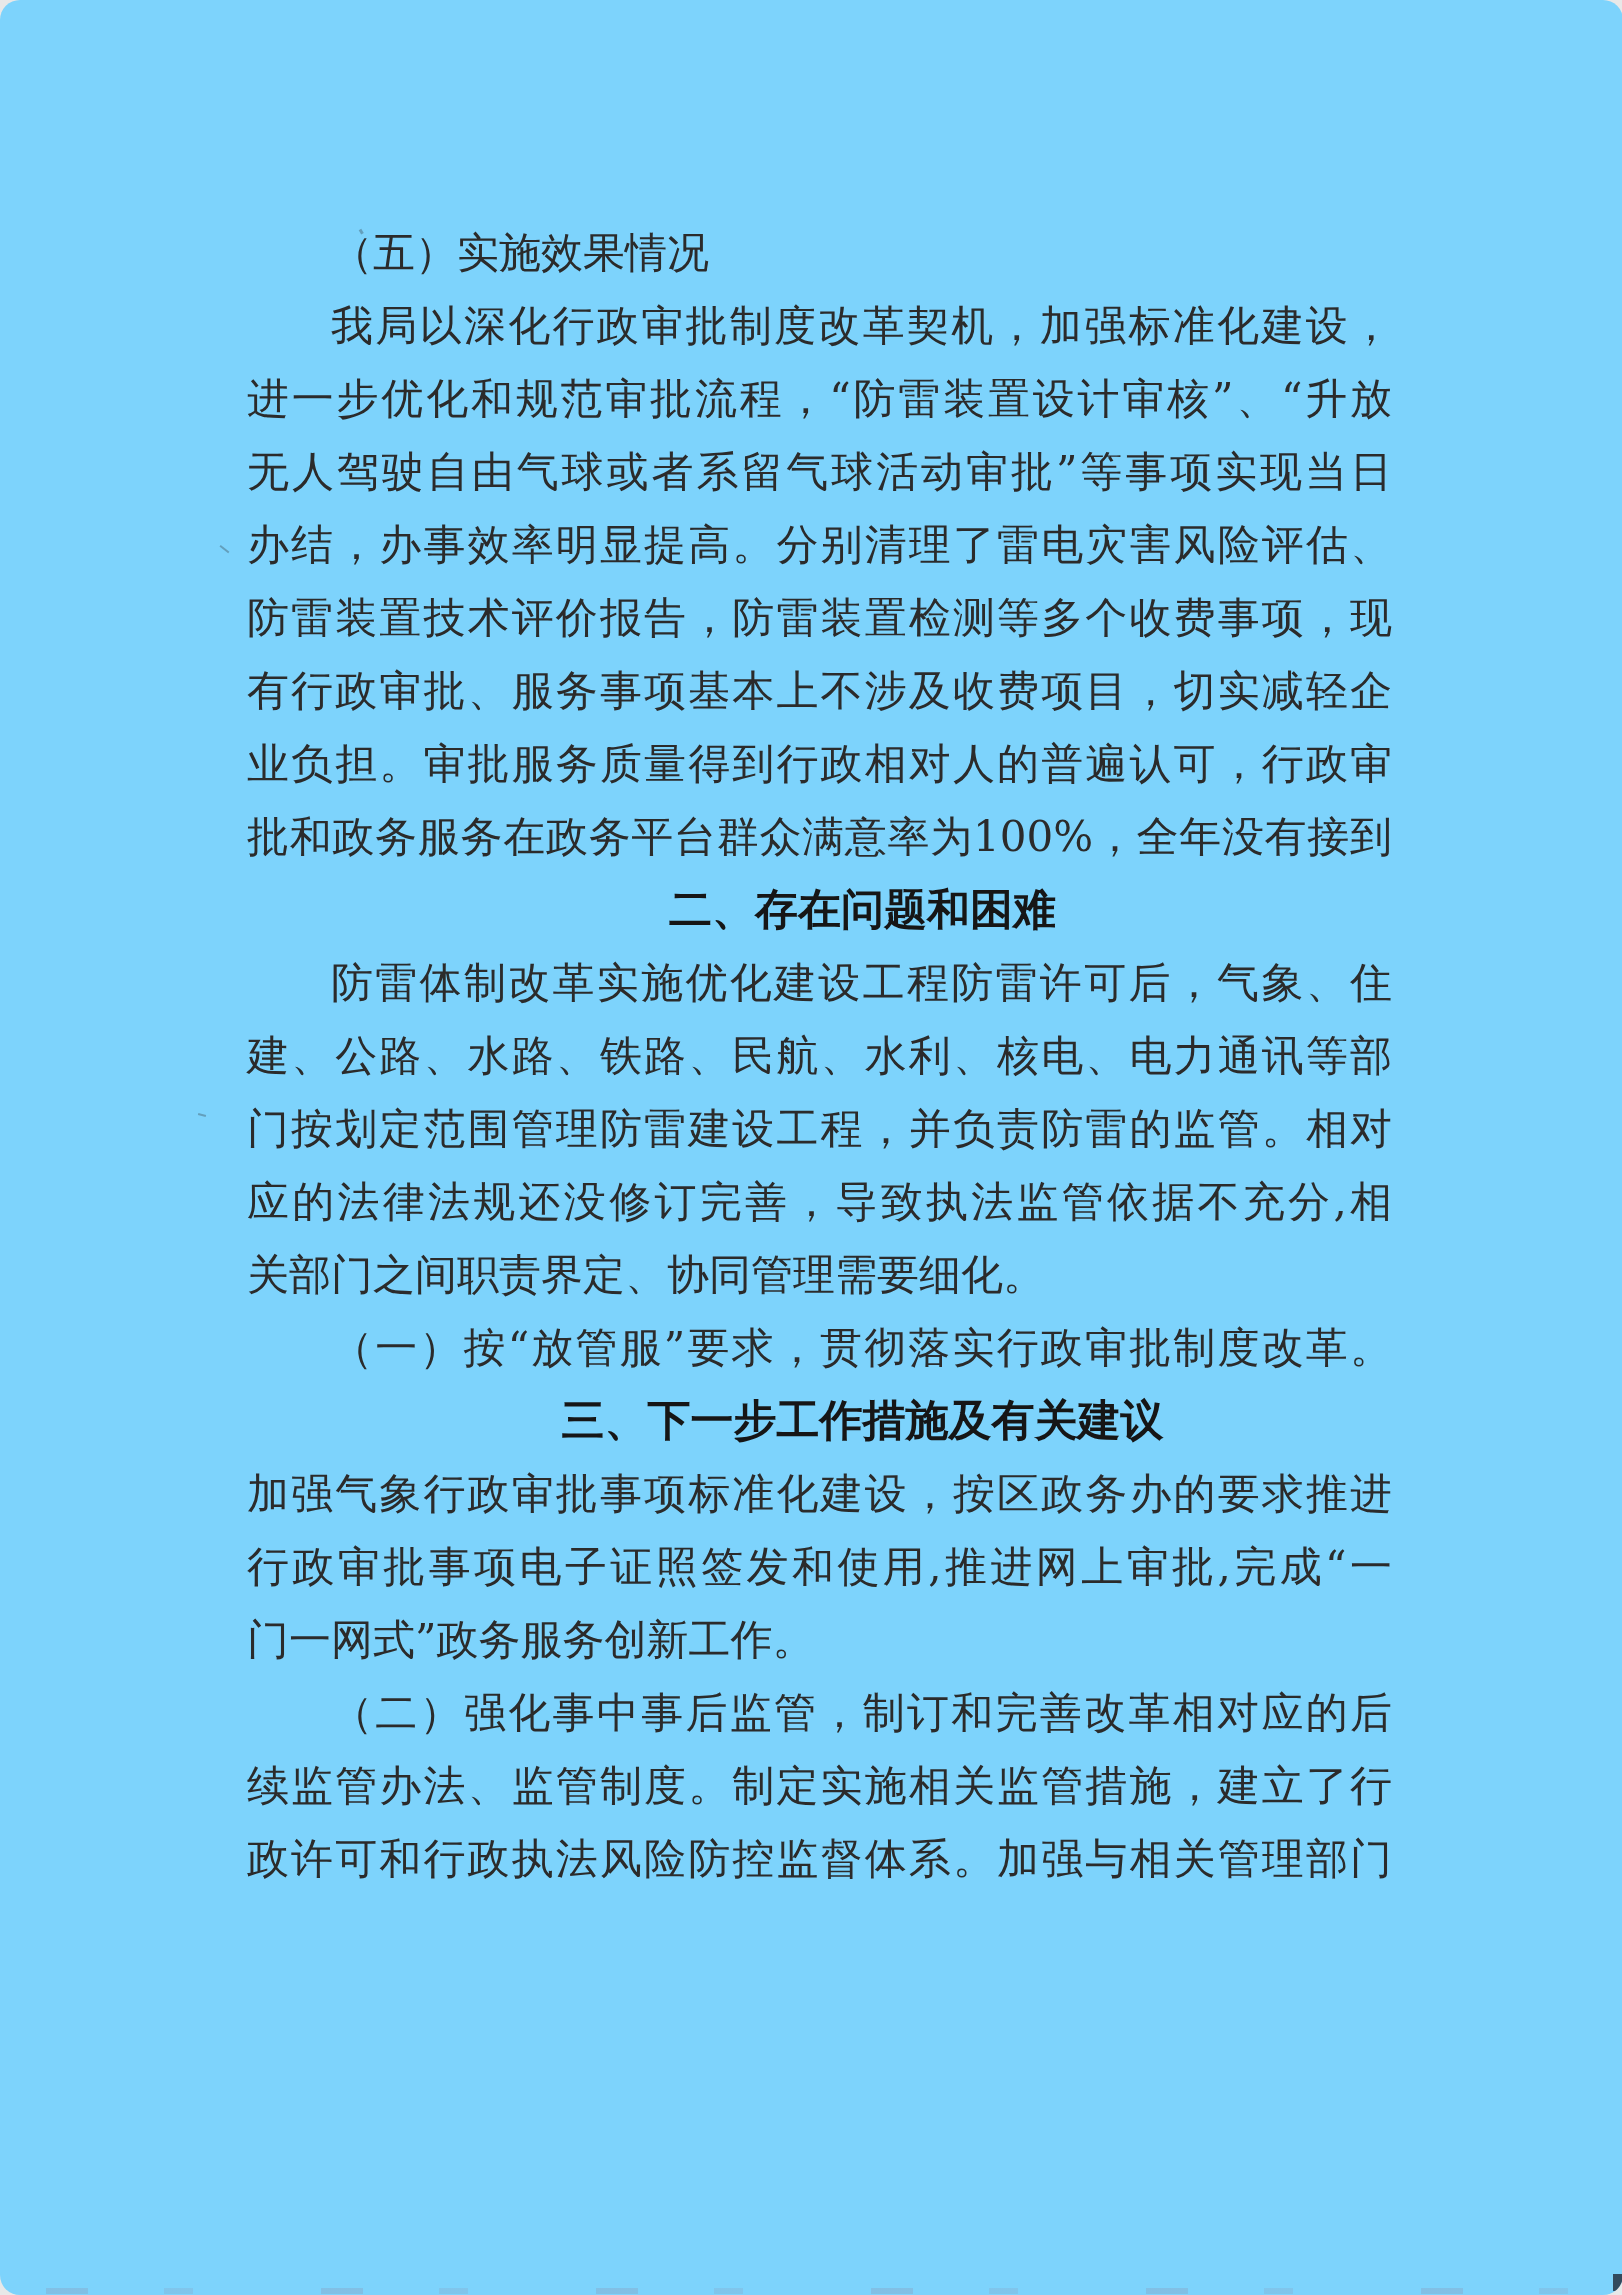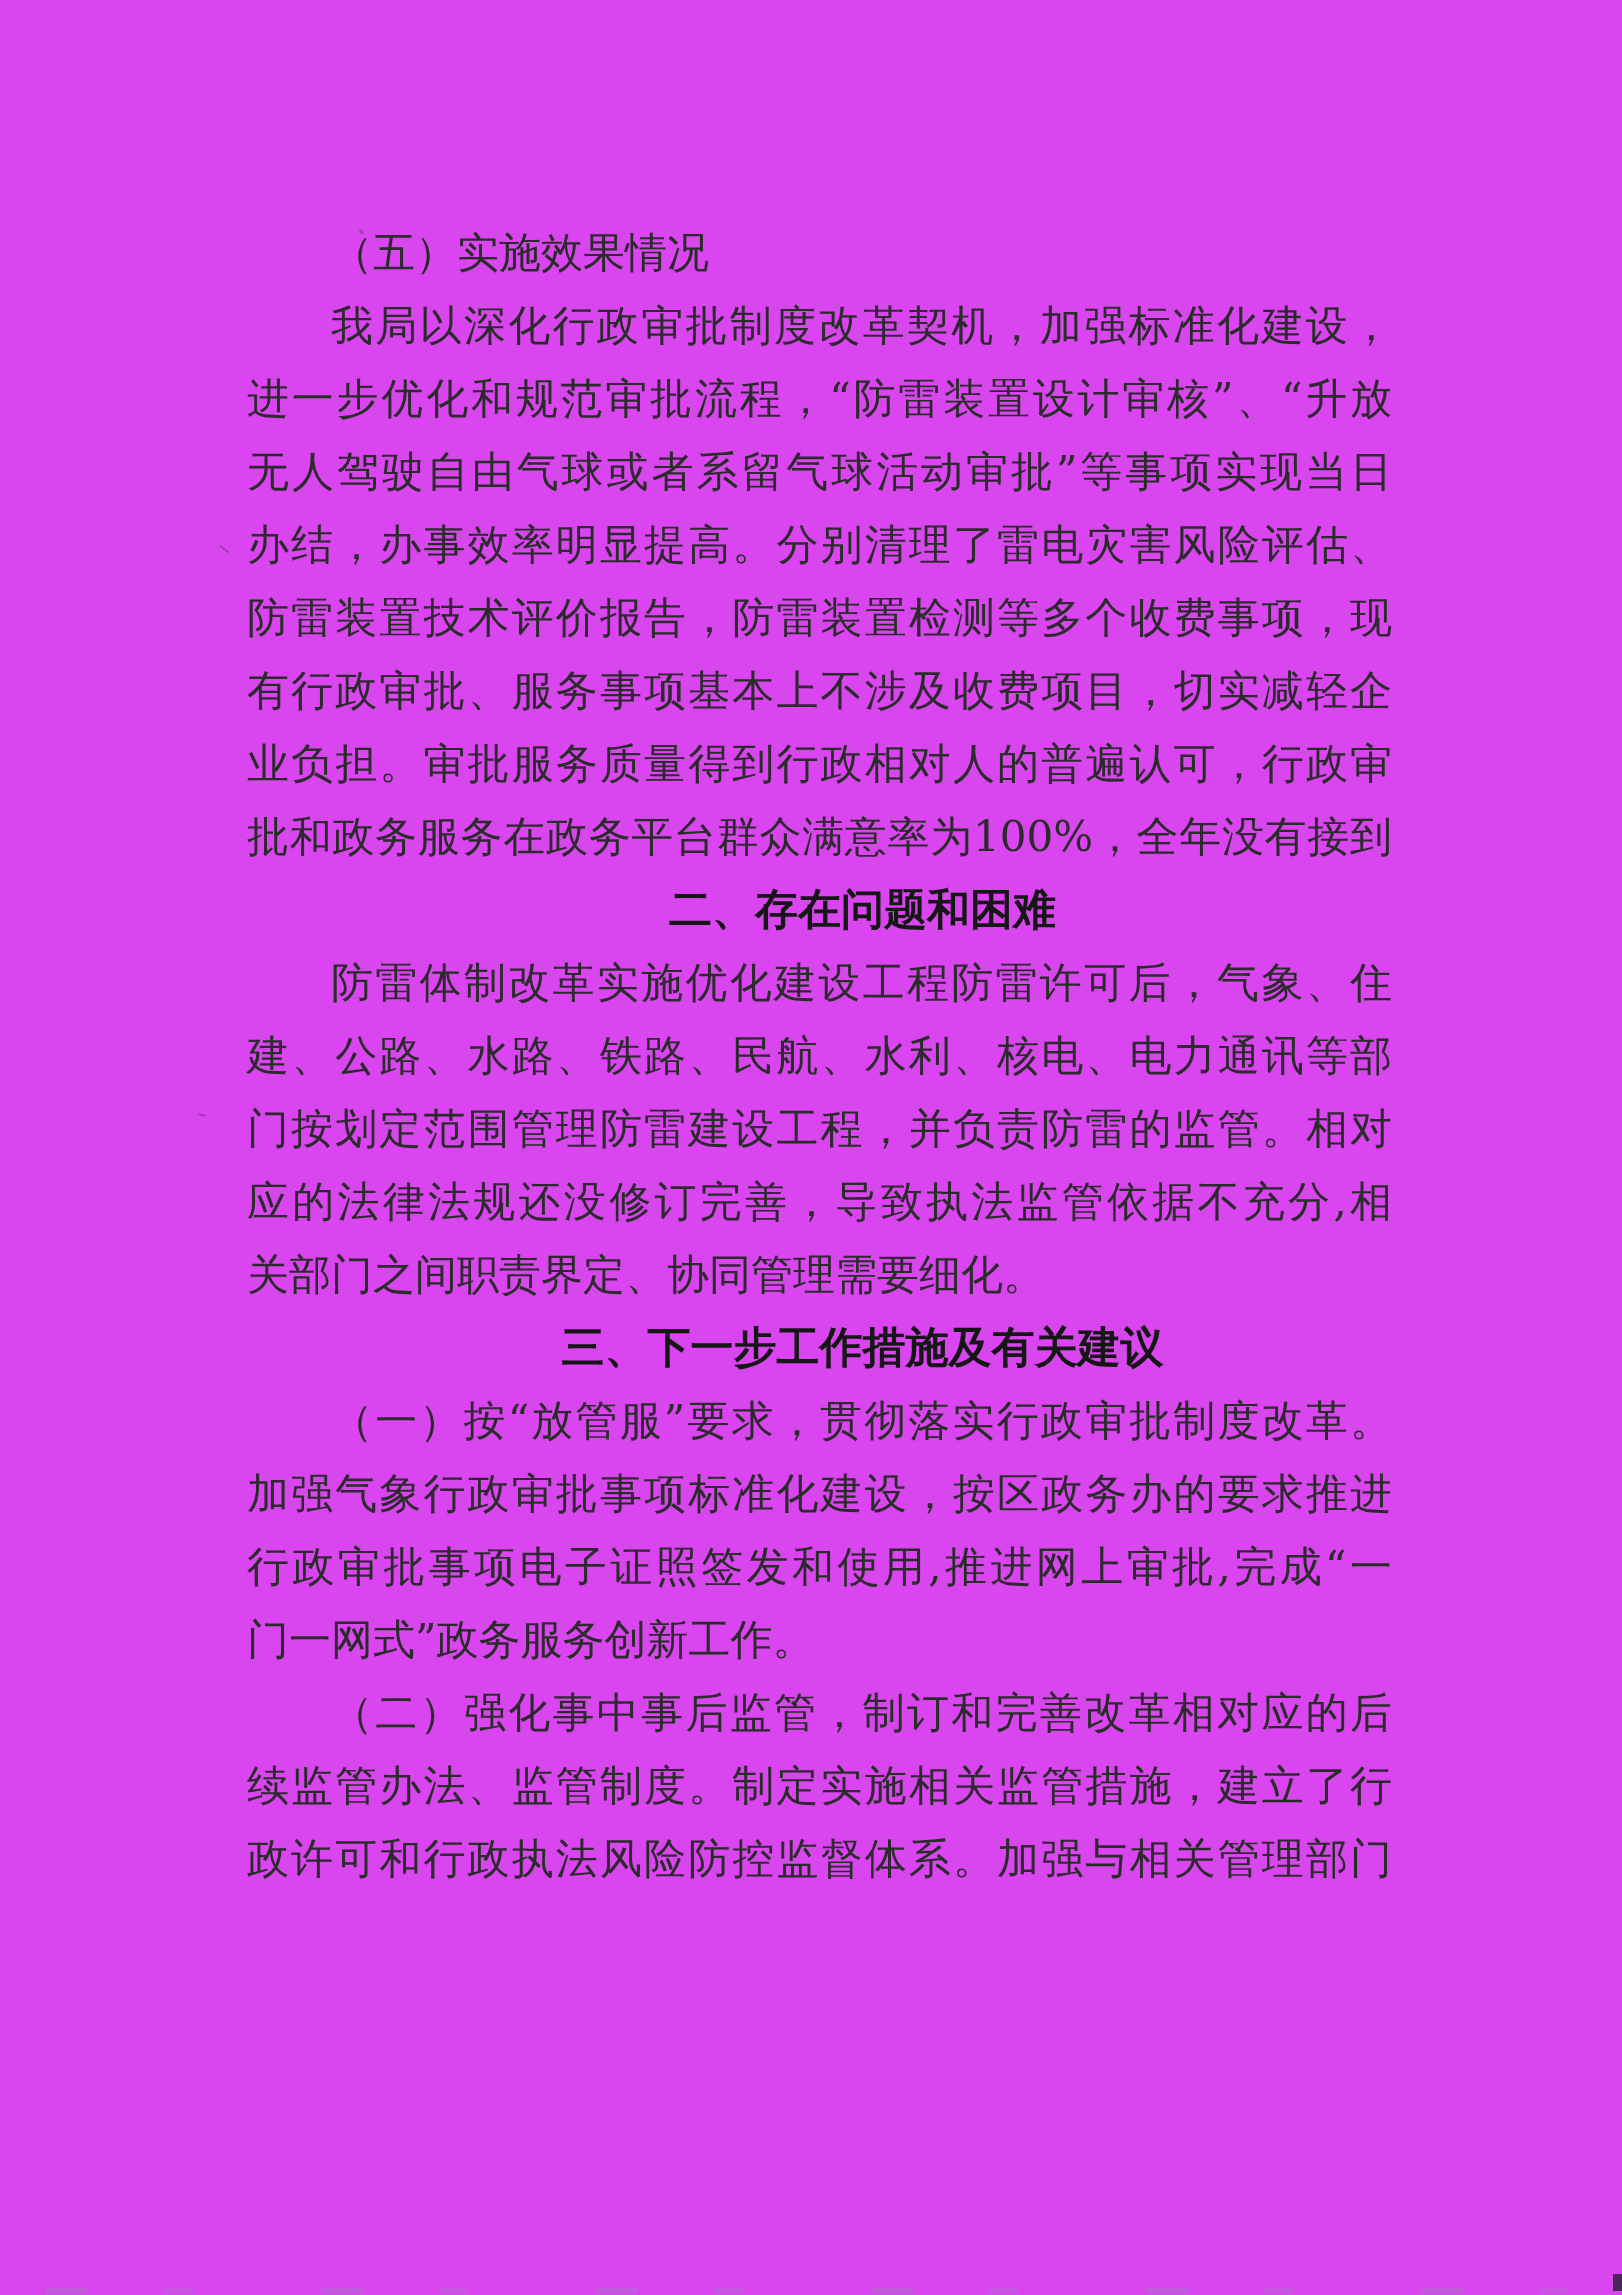--- a/index.html
+++ b/index.html
@@ -4,23 +4,24 @@
 <style>
   html, body {
     margin: 0;
     padding: 0;
     background: #e8e8e8;
   }
   .page {
     position: relative;
     width: 1623px;
     height: 2295px;
-    background: #d946ef;
+    background: #7dd3fc;
     overflow: hidden;
     font-family: "DejaVu Serif", serif;
+    border-radius: 20px;
   }
   .text-block {
     position: absolute;
     left: 247px;
     top: 216px;
     width: 1145px;
   }
   .line {
     height: 73px;
     line-height: 73px;
@@ -88,22 +89,22 @@
       <div class="line justify">防雷装置技术评价报告，防雷装置检测等多个收费事项，现</div>
       <div class="line justify">有行政审批、服务事项基本上不涉及收费项目，切实减轻企</div>
       <div class="line justify">业负担。审批服务质量得到行政相对人的普遍认可，行政审</div>
       <div class="line justify">批和政务服务在政务平台群众满意率为100%，全年没有接到</div>
       <div class="line heading indent">二、存在问题和困难</div>
       <div class="line indent justify">防雷体制改革实施优化建设工程防雷许可后，气象、住</div>
       <div class="line justify">建、公路、水路、铁路、民航、水利、核电、电力通讯等部</div>
       <div class="line justify">门按划定范围管理防雷建设工程，并负责防雷的监管。相对</div>
       <div class="line justify">应的法律法规还没修订完善，导致执法监管依据不充分,相</div>
       <div class="line">关部门之间职责界定、协同管理需要细化。</div>
+      <div class="line indent justify">（一）按“放管服”要求，贯彻落实行政审批制度改革。</div>
       <div class="line heading indent">三、下一步工作措施及有关建议</div>
-      <div class="line indent justify">（一）按“放管服”要求，贯彻落实行政审批制度改革。</div>
       <div class="line justify">加强气象行政审批事项标准化建设，按区政务办的要求推进</div>
       <div class="line justify">行政审批事项电子证照签发和使用,推进网上审批,完成“一</div>
       <div class="line">门一网式”政务服务创新工作。</div>
       <div class="line indent justify">（二）强化事中事后监管，制订和完善改革相对应的后</div>
       <div class="line justify">续监管办法、监管制度。制定实施相关监管措施，建立了行</div>
       <div class="line justify">政许可和行政执法风险防控监督体系。加强与相关管理部门</div>
     </div>
   <div class="speck s1"></div>
   <div class="speck s2"></div>
   <div class="speck s3"></div>

